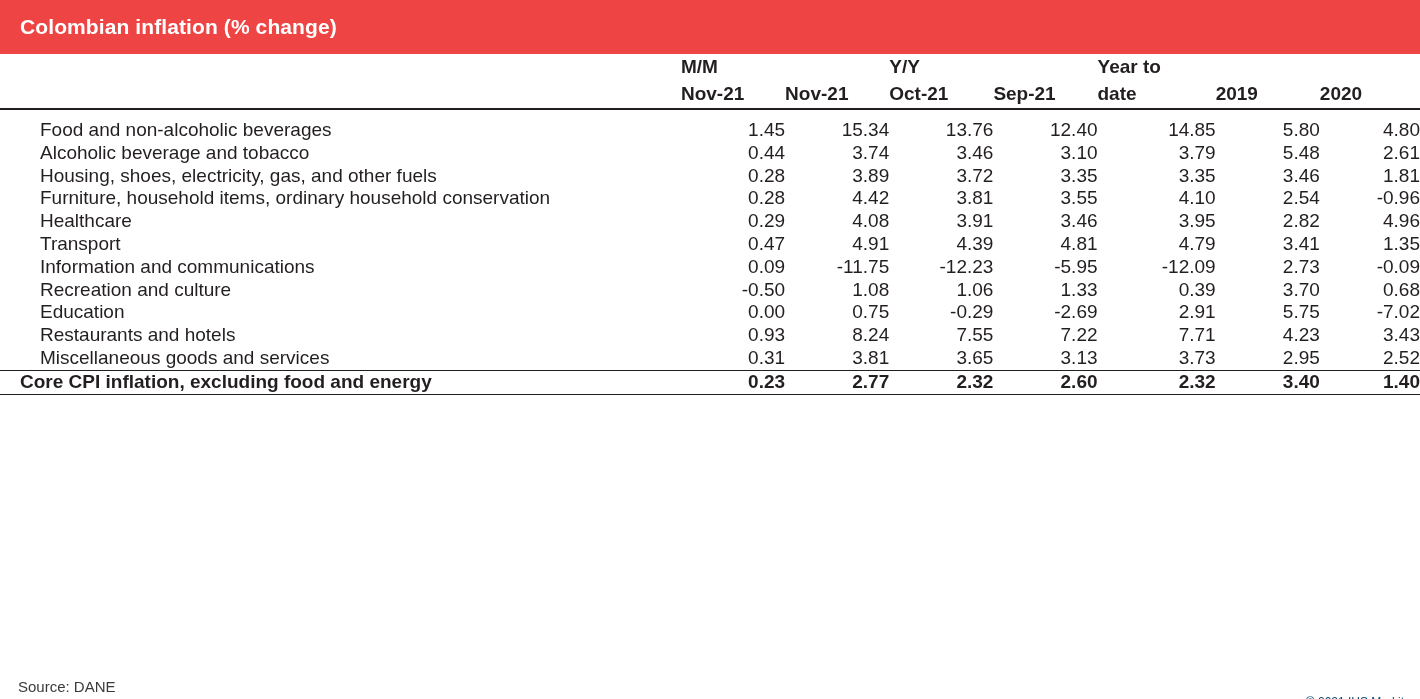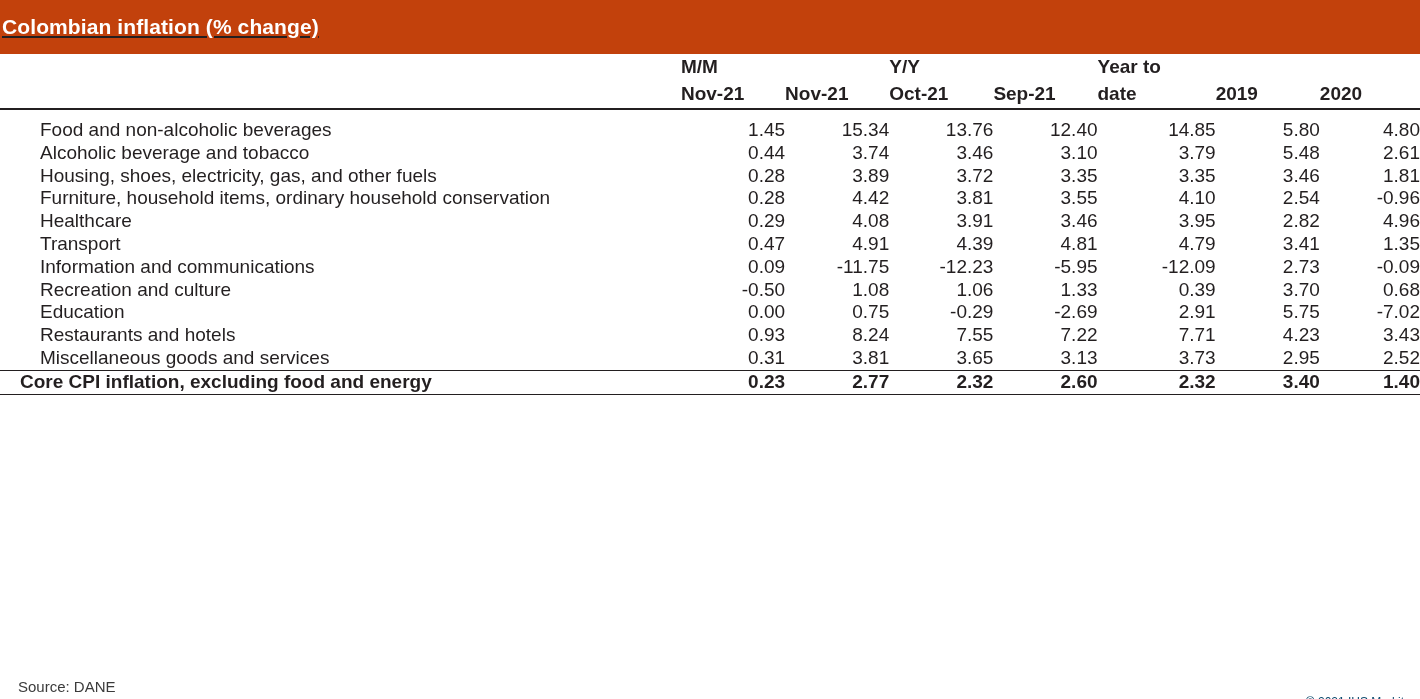--- a/index.html
+++ b/index.html
@@ -14,27 +14,26 @@
     color: #231f20;
     overflow: hidden;
   }
   .table-card {
     width: 1420px;
     height: 699px;
     position: relative;
     box-sizing: border-box;
   }
   .title-bar {
-    background: #c2410c;
+    background: #ef4444;
     height: 54px;
     display: flex;
     align-items: center;
-    padding-left: 2px;
+    padding-left: 20px;
     box-sizing: border-box;
-    text-decoration: underline;
   }
   .title-bar .title-text {
     color: #ffffff;
     font-size: 21px;
     font-weight: bold;
     letter-spacing: 0.1px;
   }
   table.data {
     width: 1420px;
     border-collapse: collapse;

